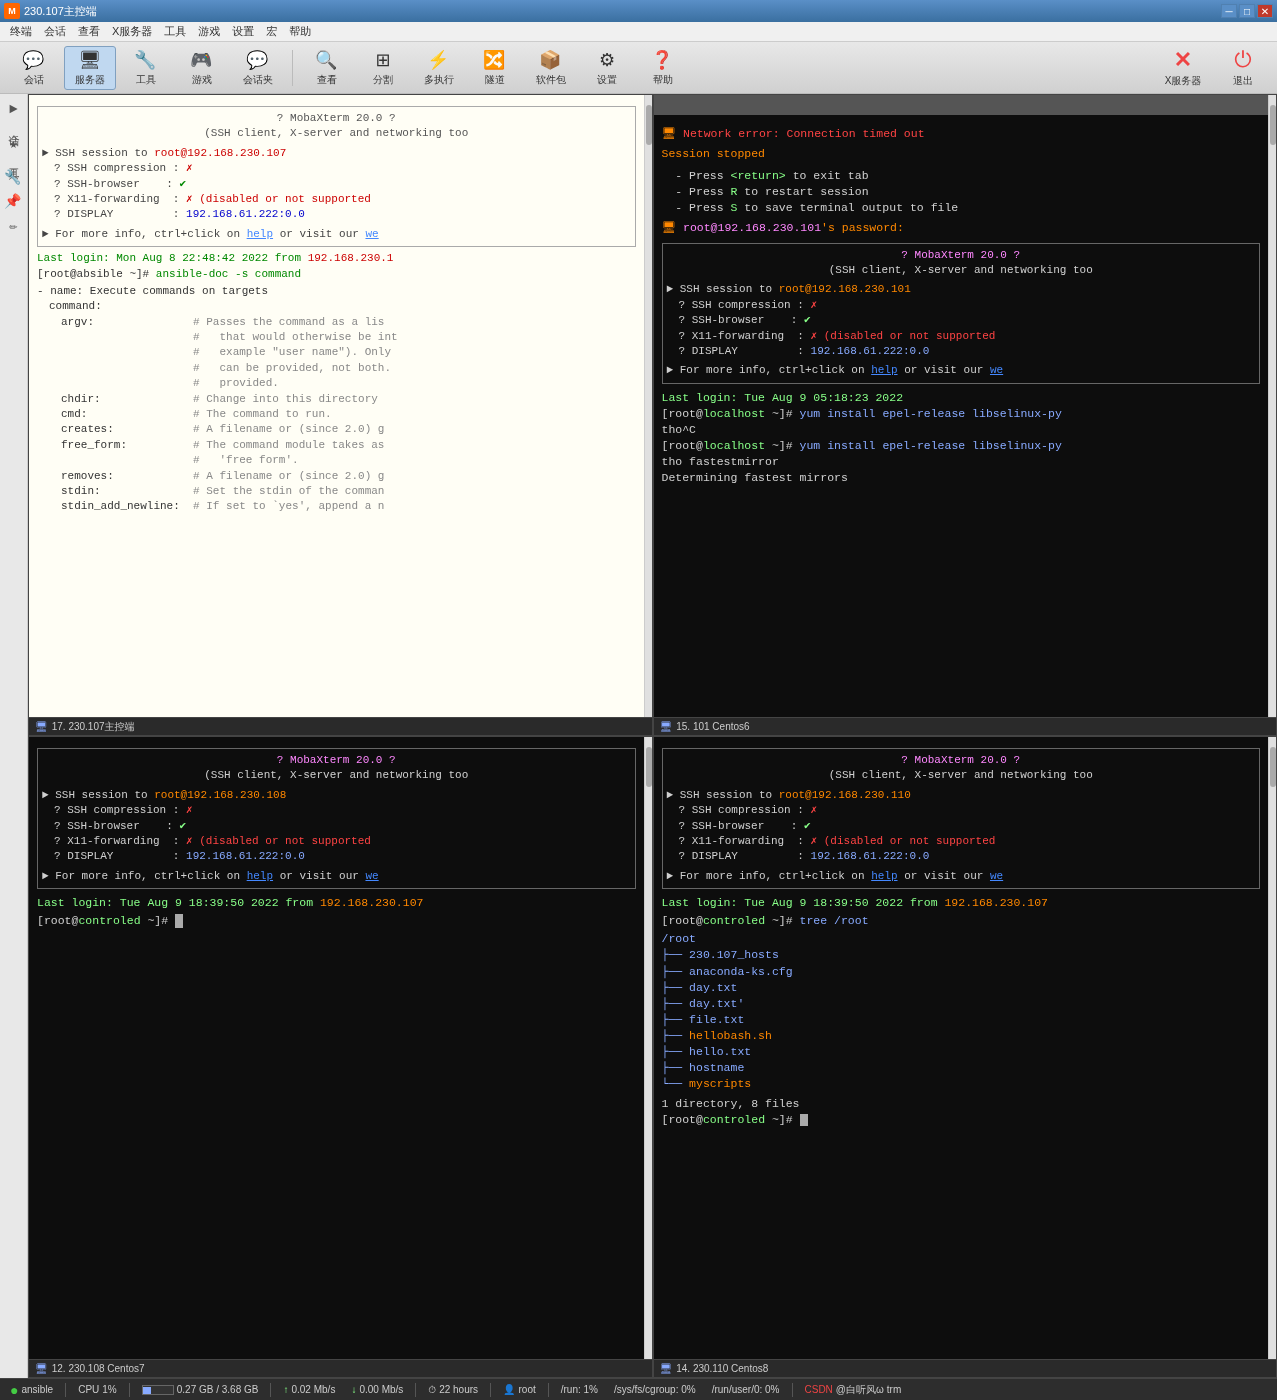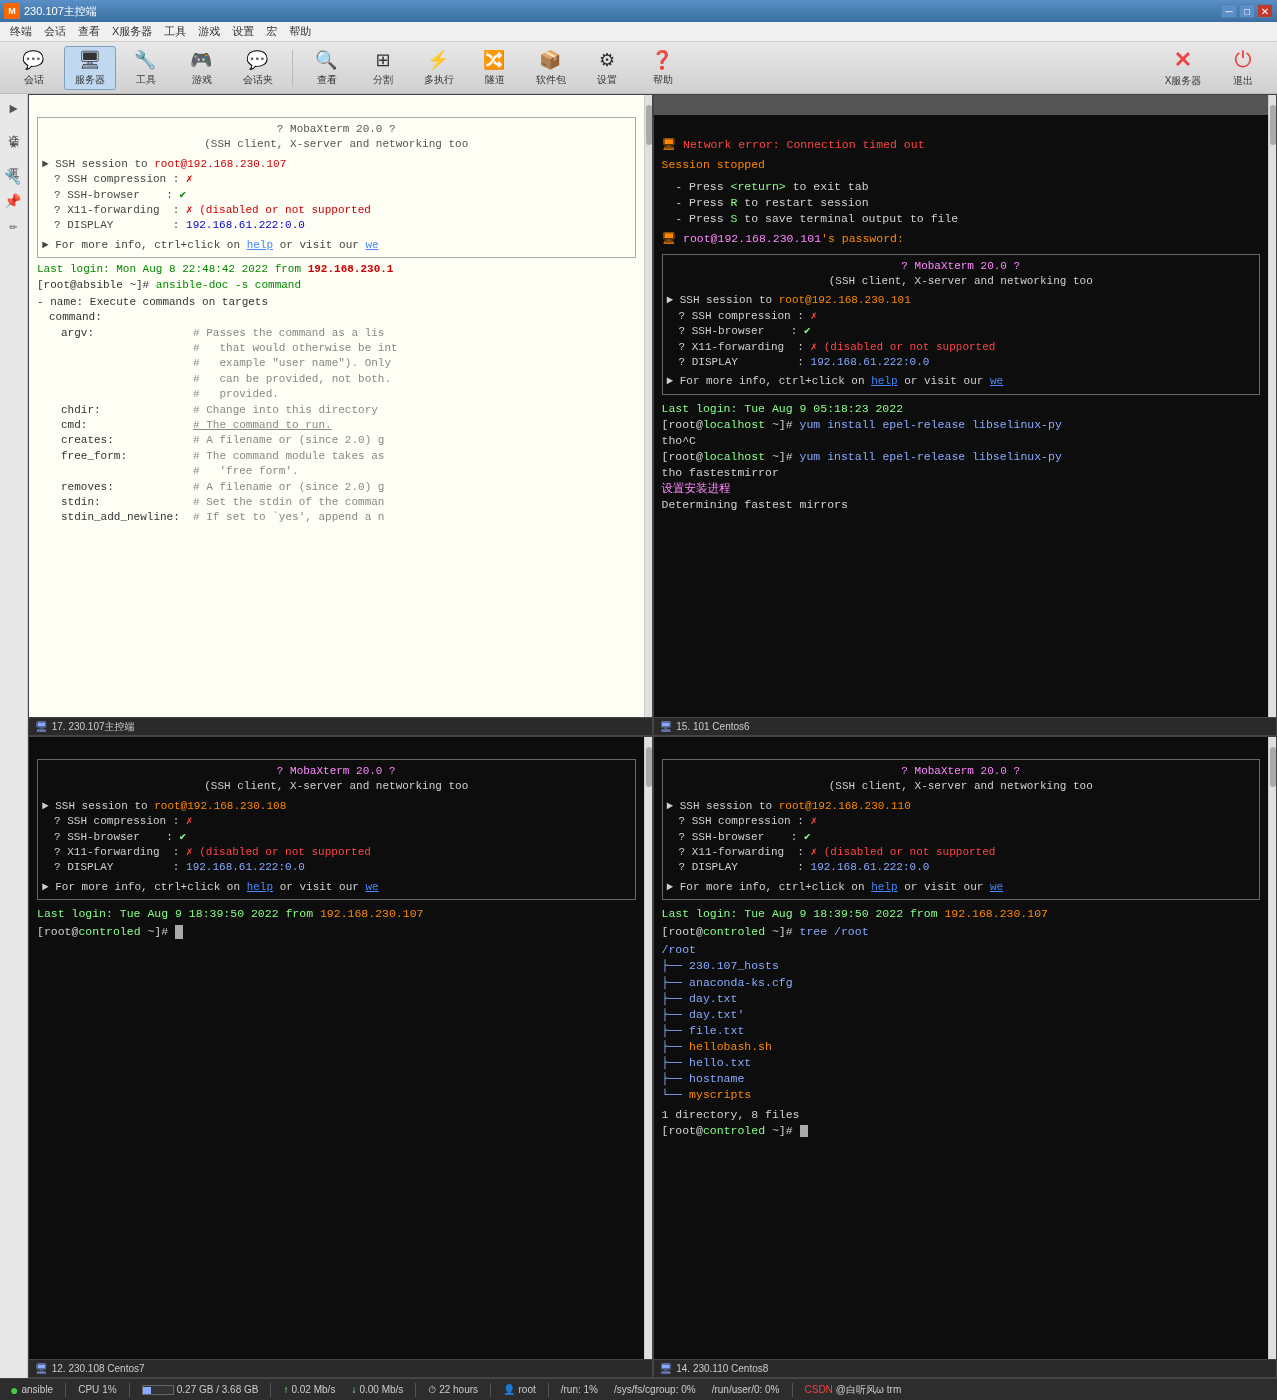--- a/index.html
+++ b/index.html
@@ -115,21 +115,21 @@
     .terminal-pane {
       display: flex;
       flex-direction: column;
       overflow: hidden;
       border: 1px solid #444;
     }
 
     .terminal-content {
       flex: 1;
       overflow: hidden;
-      padding: 22px 8px;
+      padding: 11px 8px;
       font-size: 11.5px;
       line-height: 1.4;
       font-family: 'Courier New', monospace;
     }
 
     .terminal-content.light-bg {
       background: #fffef5;
       color: #333;
     }
     .terminal-content.dark-bg {
@@ -300,32 +300,32 @@
             <div style="text-align:center; color: #555;">(SSH client, X-server and networking too</div>
             <div style="margin-top: 4px;">
               <span style="color:#444;">► SSH session to </span><span class="term-red" style="color:#cc0000;">root@192.168.230.107</span>
             </div>
             <div style="padding-left:12px; color: #444;">? SSH compression : <span style="color:#cc0000;">✗</span></div>
             <div style="padding-left:12px; color: #444;">? SSH-browser &nbsp;&nbsp;&nbsp;: <span style="color:#008800;">✔</span></div>
             <div style="padding-left:12px; color: #444;">? X11-forwarding &nbsp;: <span style="color:#cc0000;">✗</span> <span style="color:#cc0000;">(disabled or not supported</span></div>
             <div style="padding-left:12px; color: #444;">? DISPLAY &nbsp;&nbsp;&nbsp;&nbsp;&nbsp;&nbsp;&nbsp;&nbsp;: <span style="color:#0000cc;">192.168.61.222:0.0</span></div>
             <div style="margin-top:4px; color: #444;">► For more info, ctrl+click on <a class="term-link">help</a> or visit our <a class="term-link">we</a></div>
           </div>
-          <div style="color:#008800; font-size:11px;">Last login: Mon Aug  8 22:48:42 2022 from <span style="color:#cc0000;font-weight:bold;">192.168.230.1</span></div>
+          <div style="color:#008800; font-size:11px;">Last login: Mon Aug  8 22:48:42 2022 from <span style="color:#cc0000;">192.168.230.1</span></div>
           <div style="color:#333; font-size:11px;">[root@absible ~]# <span style="color:#008800;">ansible-doc -s command</span></div>
           <div style="color:#333; font-size:11px; margin-top:2px;">
             <div>- name: Execute commands on targets</div>
             <div class="indent1">command:</div>
             <div class="indent2">argv:&nbsp;&nbsp;&nbsp;&nbsp;&nbsp;&nbsp;&nbsp;&nbsp;&nbsp;&nbsp;&nbsp;&nbsp;&nbsp;&nbsp;&nbsp;<span style="color:#888;"># Passes the command as a lis</span></div>
             <div class="indent2">&nbsp;&nbsp;&nbsp;&nbsp;&nbsp;&nbsp;&nbsp;&nbsp;&nbsp;&nbsp;&nbsp;&nbsp;&nbsp;&nbsp;&nbsp;&nbsp;&nbsp;&nbsp;&nbsp;&nbsp;<span style="color:#888;">#&nbsp;&nbsp;&nbsp;that would otherwise be int</span></div>
             <div class="indent2">&nbsp;&nbsp;&nbsp;&nbsp;&nbsp;&nbsp;&nbsp;&nbsp;&nbsp;&nbsp;&nbsp;&nbsp;&nbsp;&nbsp;&nbsp;&nbsp;&nbsp;&nbsp;&nbsp;&nbsp;<span style="color:#888;">#&nbsp;&nbsp;&nbsp;example "user name"). Only</span></div>
             <div class="indent2">&nbsp;&nbsp;&nbsp;&nbsp;&nbsp;&nbsp;&nbsp;&nbsp;&nbsp;&nbsp;&nbsp;&nbsp;&nbsp;&nbsp;&nbsp;&nbsp;&nbsp;&nbsp;&nbsp;&nbsp;<span style="color:#888;">#&nbsp;&nbsp;&nbsp;can be provided, not both.</span></div>
             <div class="indent2">&nbsp;&nbsp;&nbsp;&nbsp;&nbsp;&nbsp;&nbsp;&nbsp;&nbsp;&nbsp;&nbsp;&nbsp;&nbsp;&nbsp;&nbsp;&nbsp;&nbsp;&nbsp;&nbsp;&nbsp;<span style="color:#888;">#&nbsp;&nbsp;&nbsp;provided.</span></div>
             <div class="indent2">chdir:&nbsp;&nbsp;&nbsp;&nbsp;&nbsp;&nbsp;&nbsp;&nbsp;&nbsp;&nbsp;&nbsp;&nbsp;&nbsp;&nbsp;<span style="color:#888;"># Change into this directory</span></div>
-            <div class="indent2">cmd:&nbsp;&nbsp;&nbsp;&nbsp;&nbsp;&nbsp;&nbsp;&nbsp;&nbsp;&nbsp;&nbsp;&nbsp;&nbsp;&nbsp;&nbsp;&nbsp;<span style="color:#888;text-decoration:underline;"># The command to run.</span></div>
+            <div class="indent2">cmd:&nbsp;&nbsp;&nbsp;&nbsp;&nbsp;&nbsp;&nbsp;&nbsp;&nbsp;&nbsp;&nbsp;&nbsp;&nbsp;&nbsp;&nbsp;&nbsp;<span style="color:#888;"># The command to run.</span></div>
             <div class="indent2">creates:&nbsp;&nbsp;&nbsp;&nbsp;&nbsp;&nbsp;&nbsp;&nbsp;&nbsp;&nbsp;&nbsp;&nbsp;<span style="color:#888;"># A filename or (since 2.0) g</span></div>
             <div class="indent2">free_form:&nbsp;&nbsp;&nbsp;&nbsp;&nbsp;&nbsp;&nbsp;&nbsp;&nbsp;&nbsp;<span style="color:#888;"># The command module takes as</span></div>
             <div class="indent2">&nbsp;&nbsp;&nbsp;&nbsp;&nbsp;&nbsp;&nbsp;&nbsp;&nbsp;&nbsp;&nbsp;&nbsp;&nbsp;&nbsp;&nbsp;&nbsp;&nbsp;&nbsp;&nbsp;&nbsp;<span style="color:#888;">#&nbsp;&nbsp;&nbsp;'free form'.</span></div>
             <div class="indent2">removes:&nbsp;&nbsp;&nbsp;&nbsp;&nbsp;&nbsp;&nbsp;&nbsp;&nbsp;&nbsp;&nbsp;&nbsp;<span style="color:#888;"># A filename or (since 2.0) g</span></div>
             <div class="indent2">stdin:&nbsp;&nbsp;&nbsp;&nbsp;&nbsp;&nbsp;&nbsp;&nbsp;&nbsp;&nbsp;&nbsp;&nbsp;&nbsp;&nbsp;<span style="color:#888;"># Set the stdin of the comman</span></div>
             <div class="indent2">stdin_add_newline:&nbsp;&nbsp;<span style="color:#888;text-align:center;"># If set to `yes', append a n</span></div>
           </div>
         </div>
         <div class="scrollbar-v">
             <div class="scrollbar-thumb"></div>
@@ -362,21 +362,20 @@
             <div style="padding-left:12px;">? SSH-browser &nbsp;&nbsp;&nbsp;: <span style="color:#88ff88;">✔</span></div>
             <div style="padding-left:12px;">? X11-forwarding &nbsp;: <span style="color:#ff4444;">✗</span> <span style="color:#ff4444;">(disabled or not supported</span></div>
             <div style="padding-left:12px;">? DISPLAY &nbsp;&nbsp;&nbsp;&nbsp;&nbsp;&nbsp;&nbsp;&nbsp;: <span style="color:#88aaff;">192.168.61.222:0.0</span></div>
             <div style="margin-top:4px;">► For more info, ctrl+click on <a class="term-link">help</a> or visit our <a class="term-link">we</a></div>
           </div>
           <div style="color:#88ff88;">Last login: Tue Aug  9 05:18:23 2022</div>
           <div style="color:#d0d0d0;">[root@<span style="color:#88ff88;">localhost</span> ~]# <span style="color:#88aaff;">yum install epel-release libselinux-py</span></div>
           <div style="color:#d0d0d0;">tho^C</div>
           <div style="color:#d0d0d0;">[root@<span style="color:#88ff88;">localhost</span> ~]# <span style="color:#88aaff;">yum install epel-release libselinux-py</span></div>
           <div style="color:#d0d0d0;">tho fastestmirror</div>
-          <div style="color:#ff88ff;">设置安装进程</div>
           <div style="color:#d0d0d0;">Determining fastest mirrors</div>
         </div>
         <div class="scrollbar-v">
             <div class="scrollbar-thumb"></div>
           </div>
       </div>
       <div class="terminal-tabbar">
         <span class="terminal-tabbar-icon">🖥</span>
         <span>15. 101 Centos6</span>
       </div>

